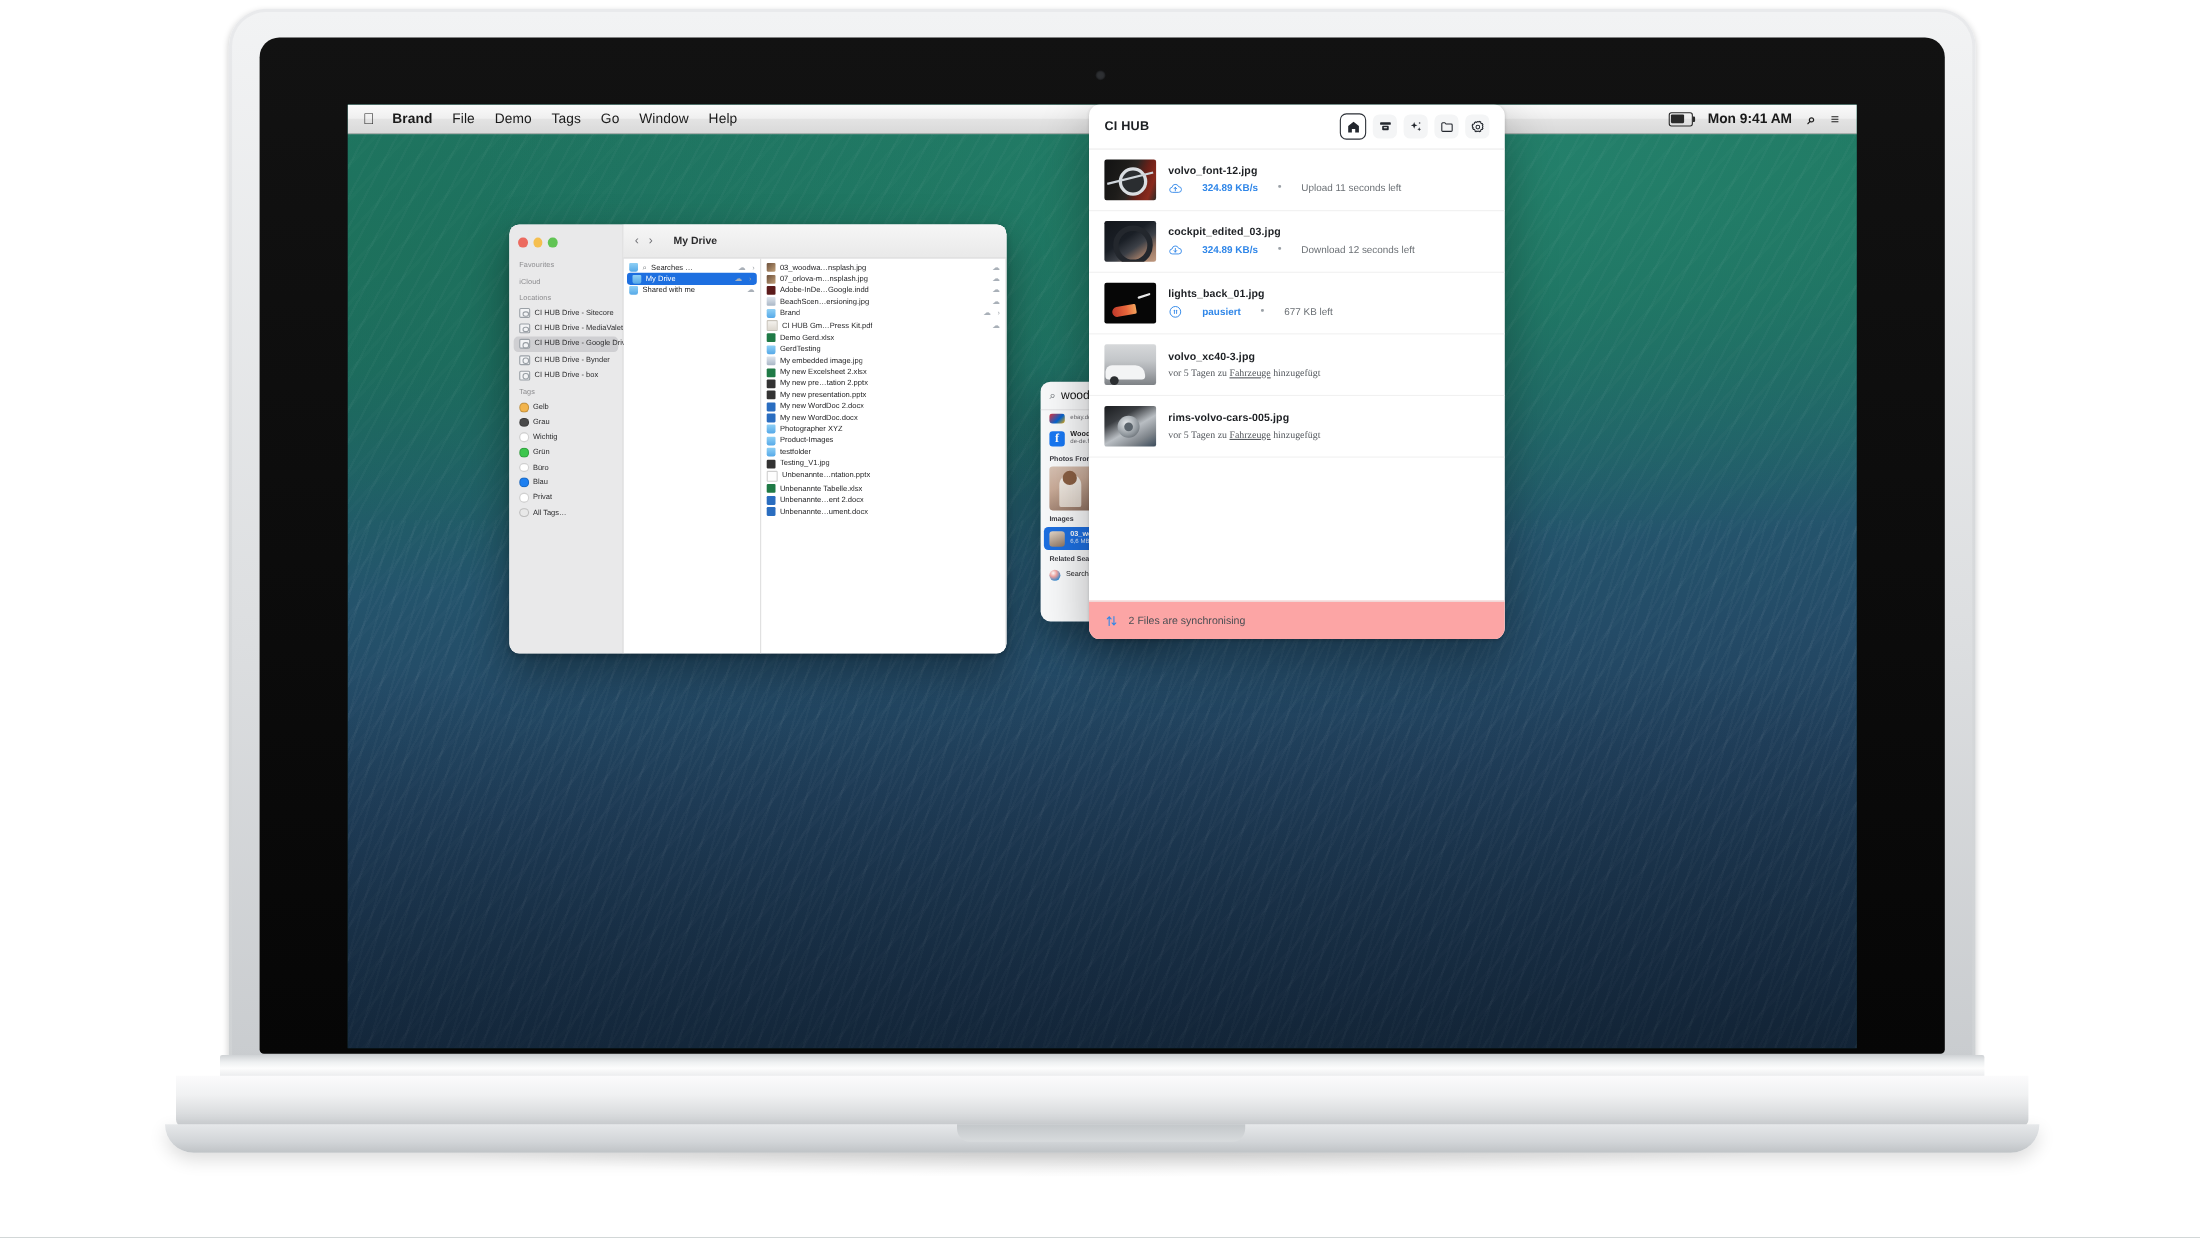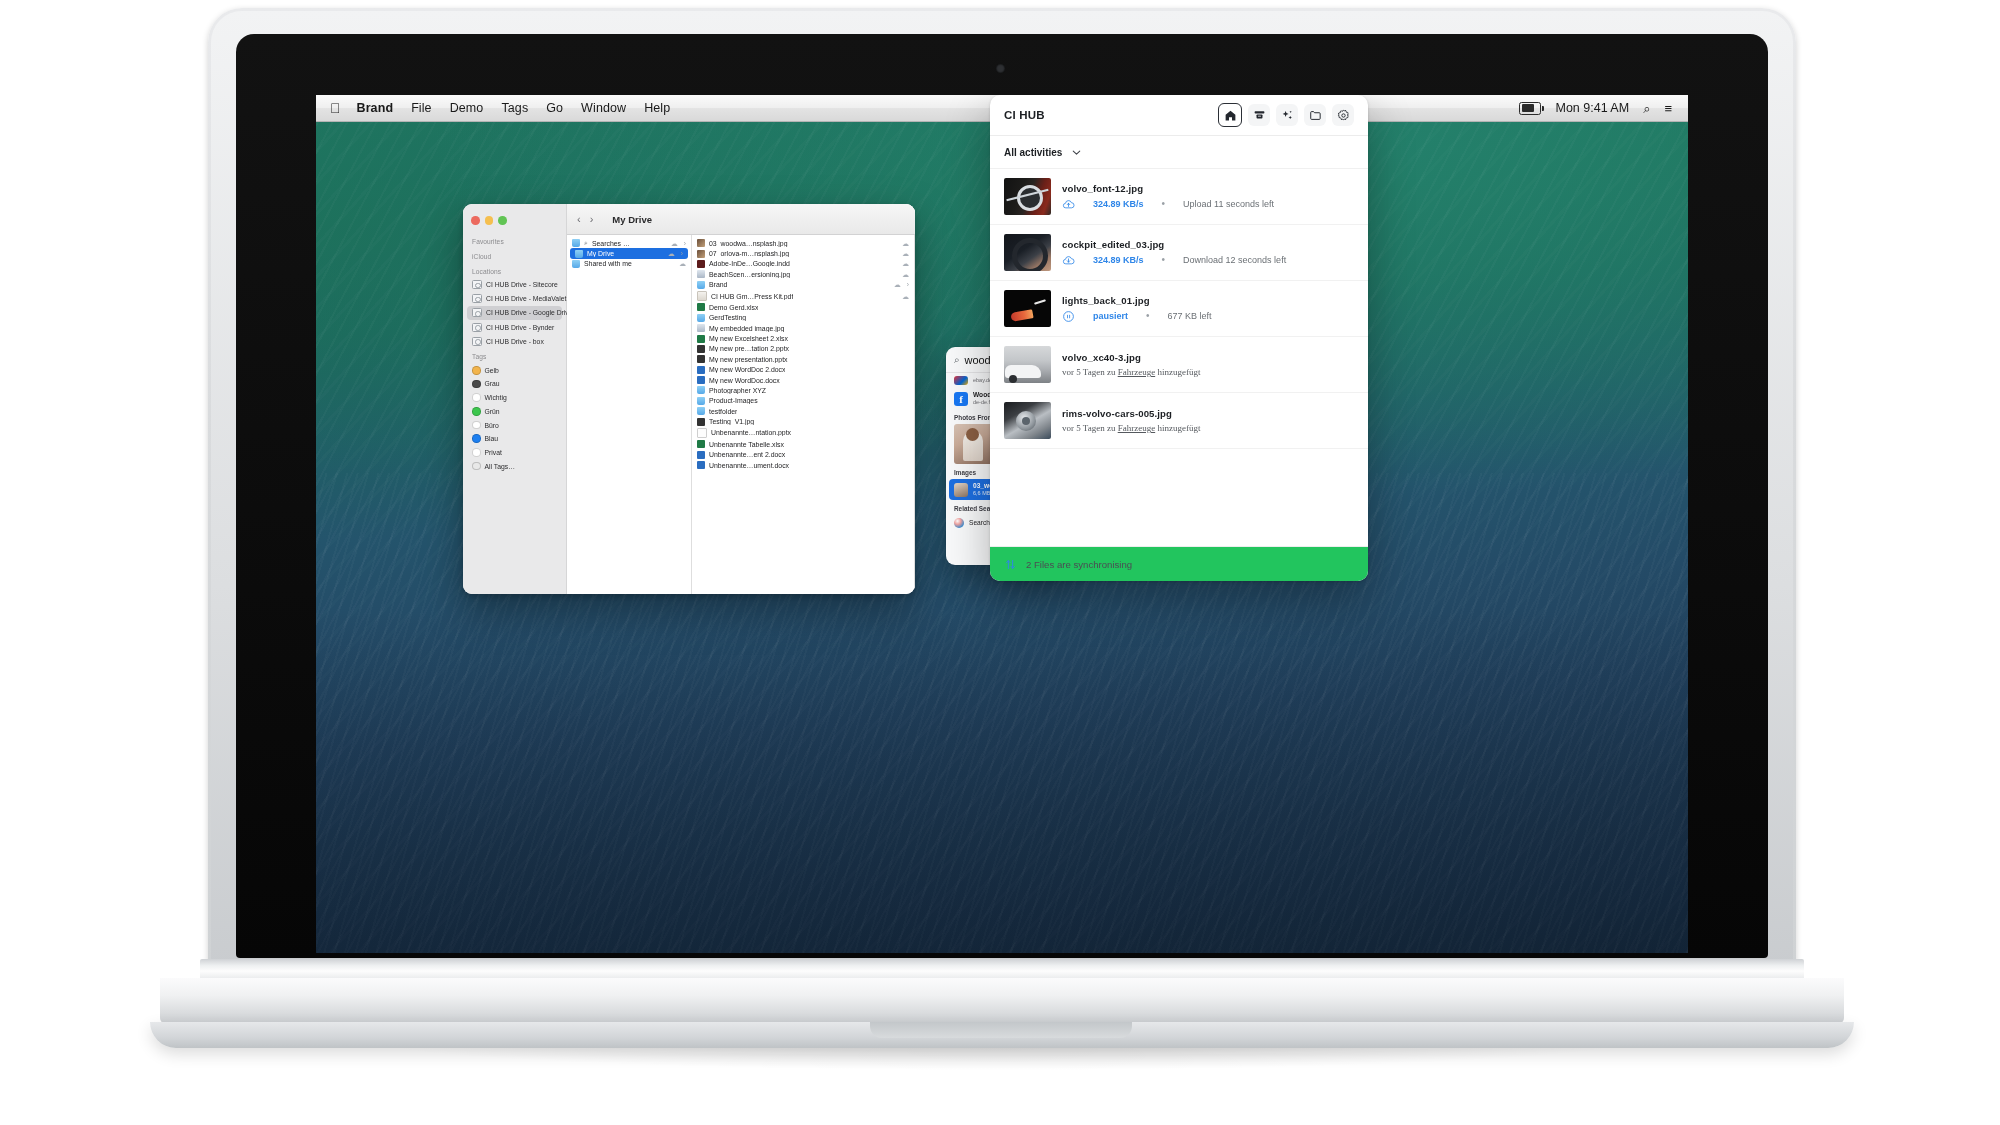--- a/index.html
+++ b/index.html
@@ -64,21 +64,21 @@
     background:radial-gradient(50% 60% at 50% 0%, rgba(0,0,0,.13) 0%, rgba(0,0,0,0) 72%);}
 
   
   .menubar{position:absolute;left:0;top:0;width:1372px;height:26px;z-index:10;
     background:linear-gradient(180deg,#fbfbfb 0%,#efefef 48%,#e3e3e3 52%,#d9d9d9 100%);
     border-bottom:1px solid #b4b4b4;
     display:flex;align-items:center;font-size:12.5px;color:#1a1a1a;}
   .mb-apple{margin-left:14px;margin-right:16px;font-size:14px;line-height:1;color:#1c1c1c;}
   .mb-item{margin-right:18px;letter-spacing:.1px;}
   .mb-item.bold{font-weight:700;}
-  .mb-right{margin-left:auto;display:flex;align-items:center;gap:14px;margin-right:16px;}
+  .mb-right{margin-left:auto;display:flex;align-items:center;gap:14px;margin-right:16px;font-weight:bold;}
   .battery{width:20px;height:11px;border:1.4px solid #2a2a2a;border-radius:2.5px;position:relative;}
   .battery:before{content:"";position:absolute;left:1.4px;top:1.4px;bottom:1.4px;width:12px;background:#2a2a2a;border-radius:1px;}
   .battery:after{content:"";position:absolute;right:-3.4px;top:3px;width:2px;height:5px;background:#2a2a2a;border-radius:0 1px 1px 0;}
   .mb-clock{font-size:12.5px;}
   .mb-ico{font-size:13px;line-height:1;}
 
   
   .finder{position:absolute;left:147px;top:109px;width:452px;height:390px;z-index:11;
     background:#ffffff;border-radius:9px;overflow:hidden;
     box-shadow:0 16px 40px rgba(0,0,0,.34),0 2px 6px rgba(0,0,0,.2);
@@ -187,21 +187,21 @@
     background:radial-gradient(circle at 40% 35%,#e6e9ec,#8f969c 60%,#4a5056 100%);}
   .t-rims:after{content:"";position:absolute;left:18px;top:15px;width:8px;height:8px;border-radius:50%;background:#5b646c;}
   .act-body{min-width:0;flex:1;}
   .act-name{font-size:9.6px;font-weight:700;color:#1c1f23;letter-spacing:.1px;}
   .act-meta{display:flex;align-items:center;gap:18px;margin-top:4px;font-size:9px;color:#6b7075;}
   .act-rate{color:#2f86e8;font-weight:700;}
   .act-sep{color:#9aa0a6;font-size:10px;line-height:1;}
   .act-sub{font-size:9px;color:#55595e;margin-top:4px;font-family:Liberation Serif, serif;}
   .act-sub u{text-decoration:underline;}
   .ci-foot{height:34px;flex:0 0 34px;display:flex;align-items:center;gap:9px;padding:0 14px;
-    background:#22c55e;border-top:1px solid #ededed;}
+    background:#fca5a5;border-top:1px solid #ededed;}
   .ci-foot-txt{font-size:9.6px;color:#4a4e53;}
 </style>
 </head>
 <body>
 
 <div id="stage">
 
   <div class="laptop-lid"></div>
   <div class="bezel"></div>
   <div class="camera"></div>
@@ -494,26 +494,20 @@
           <span class="tbtn">
             <svg width="13" height="13" viewBox="0 0 24 24">
               <path d="M12 2.6l2.1.9.9-1.1 1.9 1.2-.2 1.4 1.4 1.4 1.4-.2 1.2 1.9-1.1.9.9 2.1-.9 2.1 1.1.9-1.2 1.9-1.4-.2-1.4 1.4.2 1.4-1.9 1.2-.9-1.1-2.1.9-2.1-.9-.9 1.1-1.9-1.2.2-1.4-1.4-1.4-1.4.2-1.2-1.9 1.1-.9L2.6 12l.9-2.1-1.1-.9 1.2-1.9 1.4.2 1.4-1.4-.2-1.4 1.9-1.2.9 1.1z" fill="none" stroke="#23272e" stroke-width="1.7" stroke-linejoin="round"></path>
               <circle cx="12" cy="12" r="3.1" fill="none" stroke="#23272e" stroke-width="1.7"></circle>
             </svg>
           </span>
         </span>
       </div>
 
 
-      <div class="ci-filter">
-        <span class="ci-filter-lbl">All activities</span>
-        <svg width="13" height="13" viewBox="0 0 24 24">
-          <path d="M6 9.5 12 15.2 18 9.5" fill="none" stroke="#3c4046" stroke-width="1.9" stroke-linecap="round" stroke-linejoin="round"></path>
-        </svg>
-      </div>
 
       <div class="ci-list" id="ci-list">
           <div class="act">
             <div class="thumb t-grille"></div>
             <div class="act-body">
               <div class="act-name">volvo_font-12.jpg</div>
               <div class="act-meta">
                 <svg width="13" height="13" viewBox="0 0 24 24">
                   <path d="M7 18.2a4.2 4.2 0 0 1-.5-8.4 5.6 5.6 0 0 1 10.9-1.1A3.9 3.9 0 0 1 17.6 18.2z" fill="none" stroke="#2f86e8" stroke-width="1.5" stroke-linejoin="round"></path>
                   <path d="M12 15.6V9.8m0 0-2.3 2.4M12 9.8l2.3 2.4" fill="none" stroke="#2f86e8" stroke-width="1.5" stroke-linecap="round" stroke-linejoin="round"></path>

